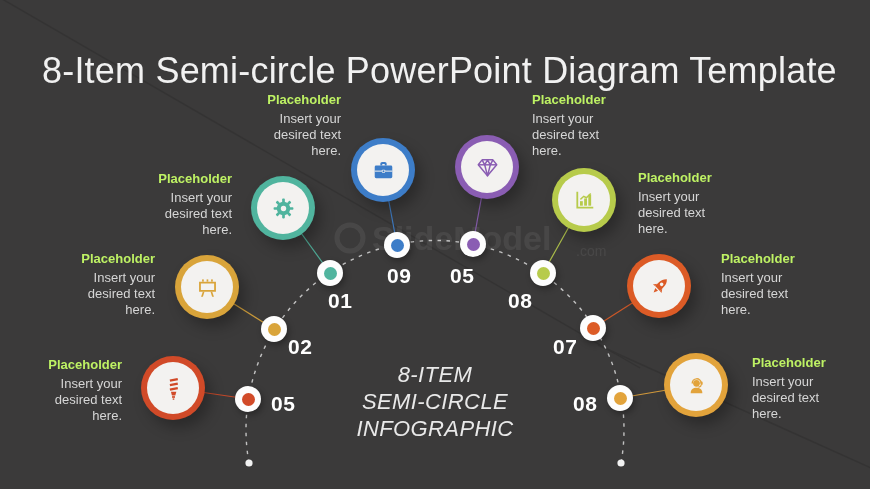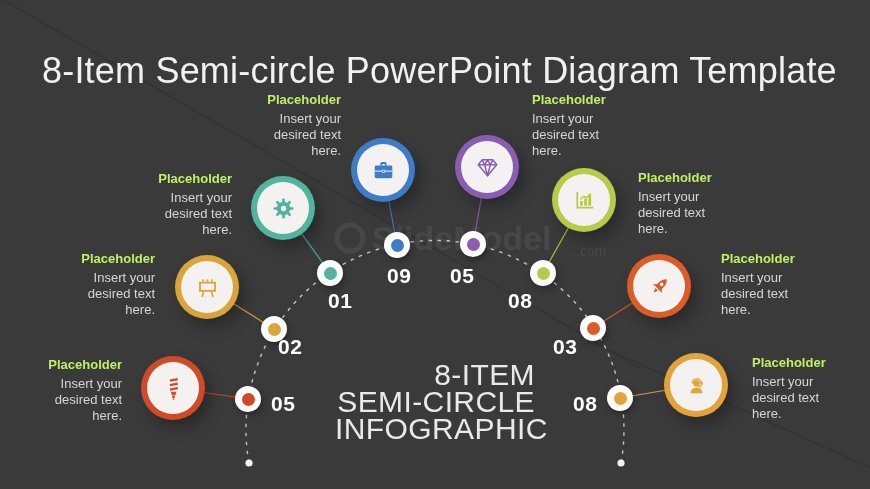--- a/index.html
+++ b/index.html
@@ -46,27 +46,28 @@
   
   .tb{position:absolute; width:96px;}
   .tb-r{text-align:right;}
   .tb-l{text-align:left;}
   .tb-label{font-size:13px; font-weight:700; color:#bef264; margin-bottom:4px; white-space:nowrap;}
   .tb-r .tb-label{text-align:right;}
   .tb-desc{font-size:13px; color:#d6d6d6; line-height:1.22;}
 
   .center-caption{
     position:absolute; left:335px; top:361px; width:200px;
-    text-align:right; color:#e9e9e9; font-size:30px; line-height:27px; letter-spacing:.4px;
+    text-align:center; color:#e9e9e9; font-size:22px; line-height:27px; letter-spacing:.4px;
     font-weight:400;
+    font-style:italic;
   }
 
   
   .it1 .big{left:141px;top:356px} .it1 .node{left:235px;top:386px} .it1 .num{left:271px;top:392px} .it1 .tb{right:748px;top:357px}
-  .it2 .big{left:175px;top:255px} .it2 .node{left:261px;top:316px} .it2 .num{left:278px;top:335px} .it2 .tb{right:715px;top:251px}
+  .it2 .big{left:175px;top:255px} .it2 .node{left:261px;top:316px} .it2 .num{left:288px;top:335px} .it2 .tb{right:715px;top:251px}
   .it3 .big{left:251px;top:176px} .it3 .node{left:317px;top:260px} .it3 .num{left:328px;top:289px} .it3 .tb{right:638px;top:171px}
   .it4 .big{left:351px;top:138px} .it4 .node{left:384px;top:232px} .it4 .num{left:387px;top:264px} .it4 .tb{right:529px;top:92px}
   .it5 .big{left:455px;top:135px} .it5 .node{left:460px;top:231px} .it5 .num{left:450px;top:264px} .it5 .tb{left:532px;top:92px}
   .it6 .big{left:552px;top:168px} .it6 .node{left:530px;top:260px} .it6 .num{left:508px;top:289px} .it6 .tb{left:638px;top:170px}
   .it7 .big{left:627px;top:254px} .it7 .node{left:580px;top:315px} .it7 .num{left:553px;top:335px} .it7 .tb{left:721px;top:251px}
   .it8 .big{left:664px;top:353px} .it8 .node{left:607px;top:385px} .it8 .num{left:573px;top:392px} .it8 .tb{left:752px;top:355px}
 </style>
 </head>
 <body>
 
@@ -248,21 +249,21 @@
           <circle cx="12" cy="9.3" r="1.6" fill="#f3f2f0"></circle>
           <path d="M9 11.5l-2.4 3.4 2.4-.4zM15 11.5l2.4 3.4-2.4-.4z"></path>
           <path d="M10.3 15.6h3.4L12 19.4z"></path>
         </g>
       </svg>
     </div>
       </div>
     <div class="node">
         <span class="dot"></span>
       </div>
-    <div class="num">03</div>
+    <div class="num">07</div>
     <div class="tb tb-l">
       <div class="tb-label">Placeholder</div>
       <div class="tb-desc">Insert your desired text here.</div>
     </div>
   </div>
 
   <div class="item it8" style="--c: #e2a33b;">
     <div class="big">
         <div class="inner">
       <svg viewBox="0 0 24 24" fill="currentColor">

